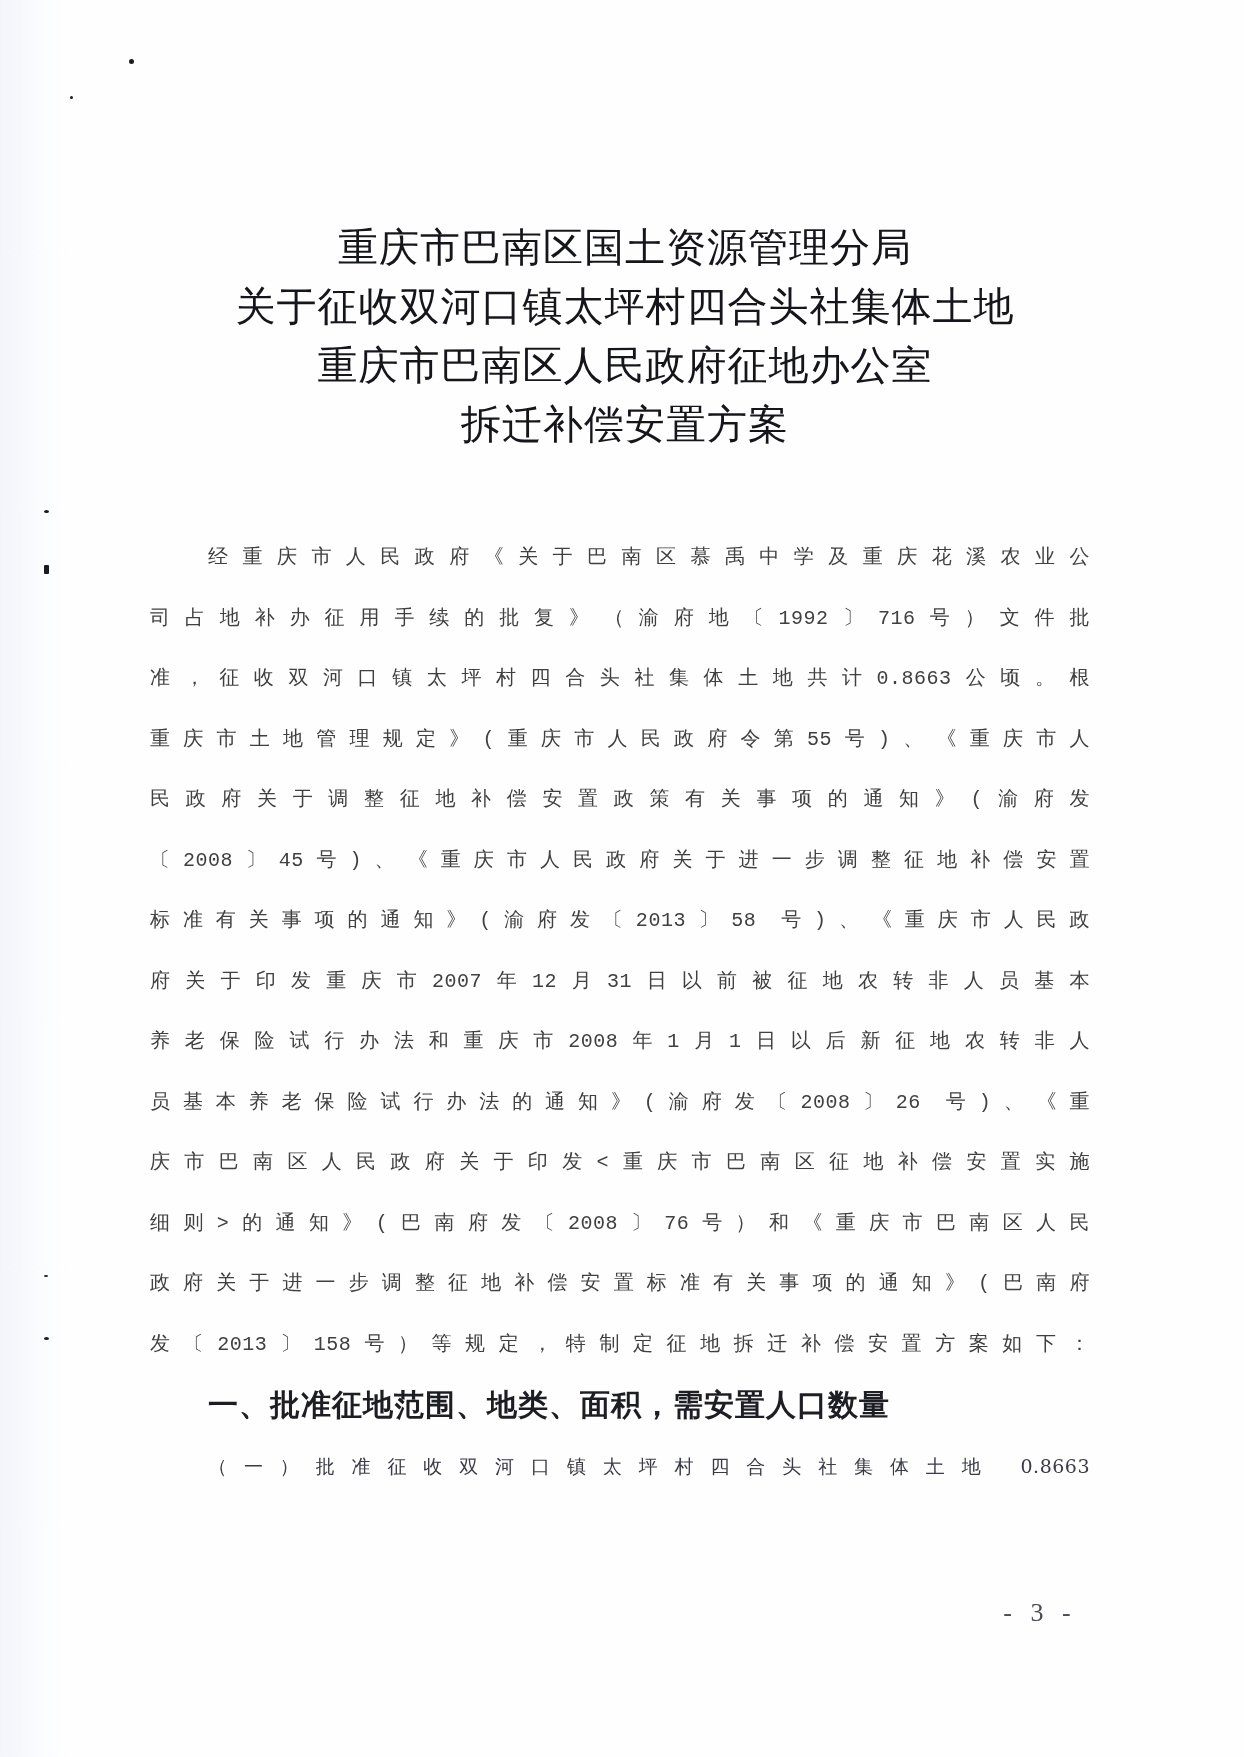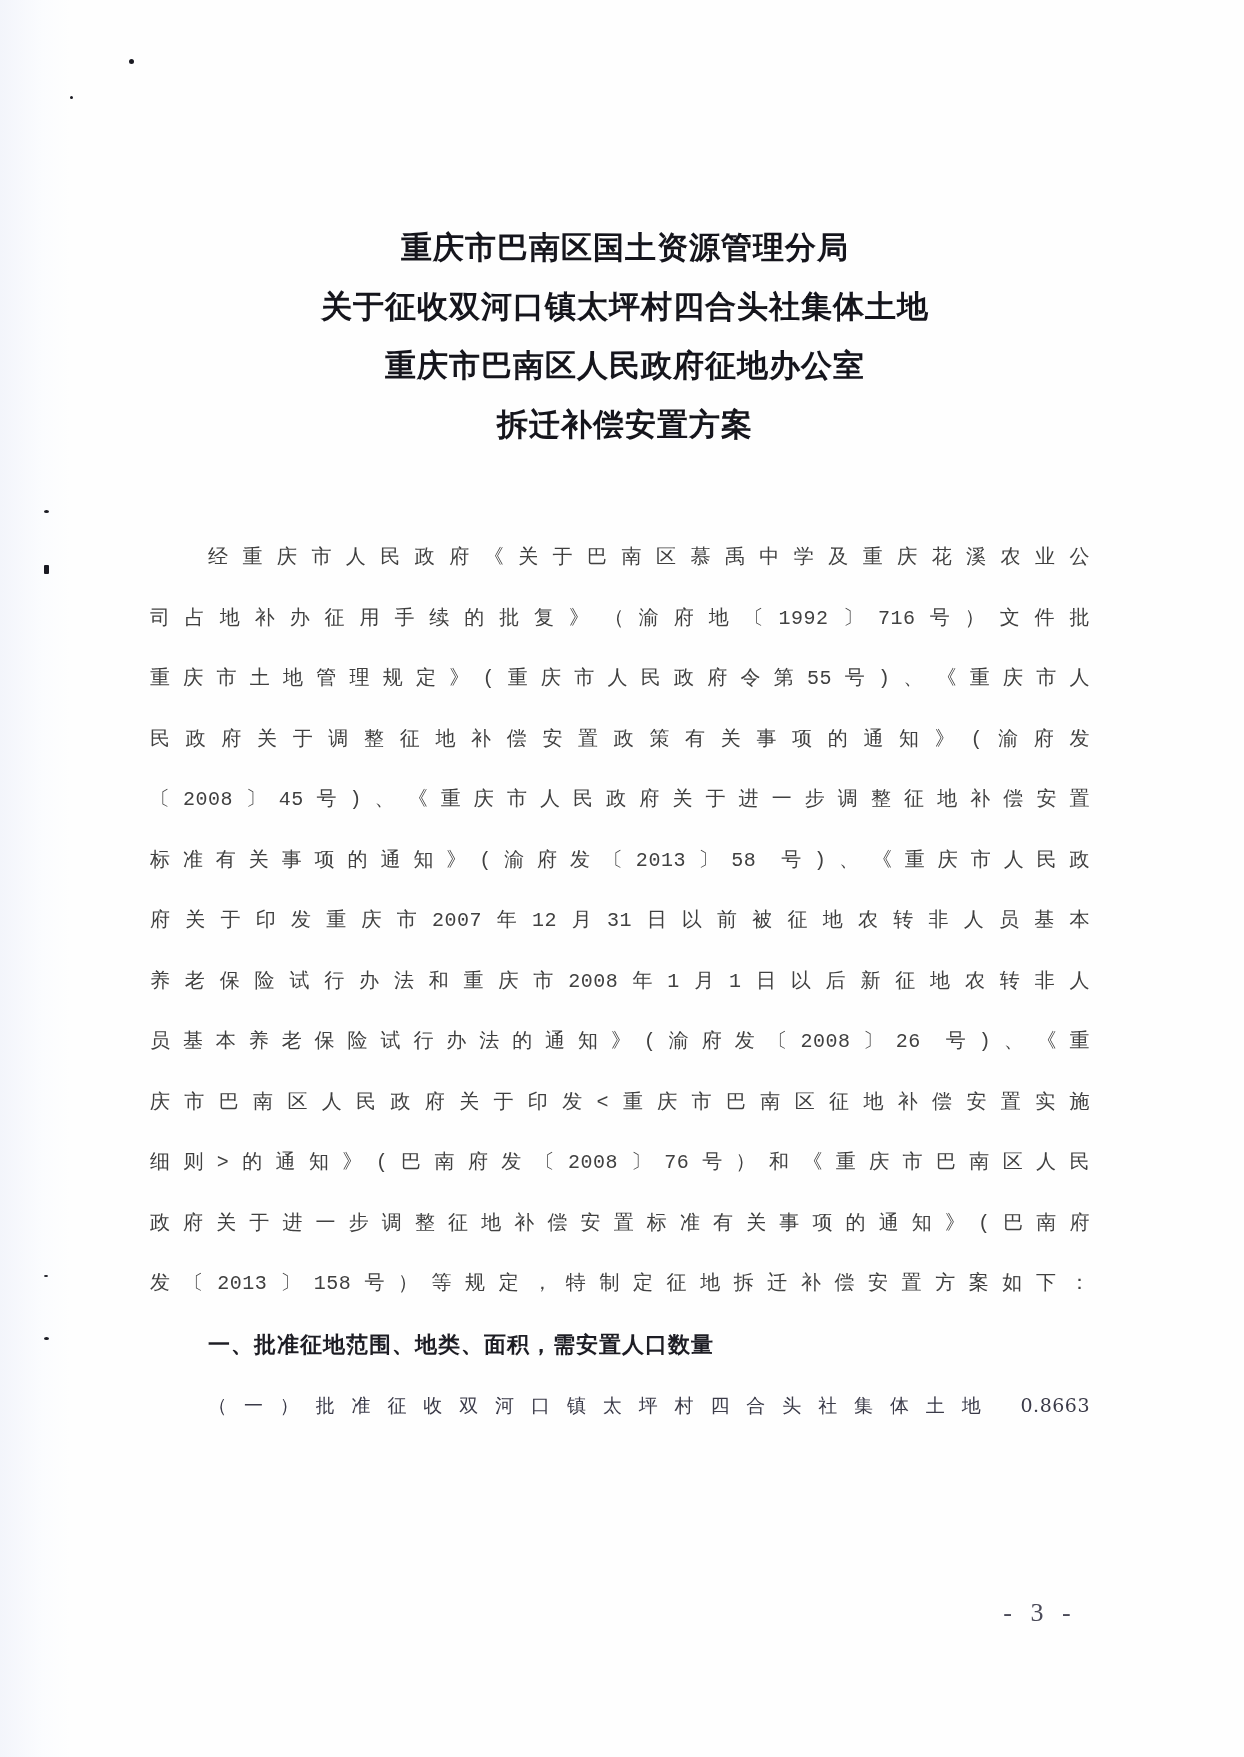--- a/index.html
+++ b/index.html
@@ -31,22 +31,22 @@
     }
     .title-block {
       position: absolute;
       left: 150px;
       top: 218px;
       width: 950px;
       text-align: center;
     }
     .title-line {
       font-family: "DejaVu Serif", "Liberation Serif", serif;
-      font-weight: bold;
-      font-size: 31px;
+      font-weight: normal;
+      font-size: 40px;
       line-height: 59px;
       letter-spacing: 1px;
       color: #15151c;
       white-space: nowrap;
     }
     .body-block {
       position: absolute;
       left: 150px;
       top: 528px;
       width: 940px;
@@ -60,21 +60,21 @@
       white-space: nowrap;
       text-align: justify;
       text-align-last: justify;
       letter-spacing: 0.5px;
     }
     .body-line.indent { padding-left: 58px; }
     .body-line.last { text-align-last: justify; }
     .heading-line {
       font-family: "DejaVu Sans", "Liberation Sans", sans-serif;
       font-weight: bold;
-      font-size: 22px;
+      font-size: 30px;
       line-height: 60.5px;
       height: 60.5px;
       color: #1d1d24;
       padding-left: 58px;
       white-space: nowrap;
       letter-spacing: 1px;
     }
     .sub-line {
       font-family: "DejaVu Serif", "Liberation Serif", serif;
       font-size: 19px;
@@ -115,20 +115,21 @@
   <div class="title-block">
     <div class="title-line">重庆市巴南区国土资源管理分局</div>
     <div class="title-line">关于征收双河口镇太坪村四合头社集体土地</div>
     <div class="title-line">重庆市巴南区人民政府征地办公室</div>
     <div class="title-line">拆迁补偿安置方案</div>
   </div>
 
   <div class="body-block">
     <div class="body-line indent">经重庆市人民政府《关于巴南区慕禹中学及重庆花溪农业公</div>
     <div class="body-line">司占地补办征用手续的批复》（渝府地〔1992〕716号）文件批</div>
+    <div class="body-line">准，征收双河口镇太坪村四合头社集体土地共计0.8663公顷。根</div>
     <div class="body-line">重庆市土地管理规定》(重庆市人民政府令第55号)、《重庆市人</div>
     <div class="body-line">民政府关于调整征地补偿安置政策有关事项的通知》(渝府发</div>
     <div class="body-line">〔2008〕45号)、《重庆市人民政府关于进一步调整征地补偿安置</div>
     <div class="body-line">标准有关事项的通知》(渝府发〔2013〕58 号)、《重庆市人民政</div>
     <div class="body-line">府关于印发重庆市2007年12月31日以前被征地农转非人员基本</div>
     <div class="body-line">养老保险试行办法和重庆市2008年1月1日以后新征地农转非人</div>
     <div class="body-line">员基本养老保险试行办法的通知》(渝府发〔2008〕26 号)、《重</div>
     <div class="body-line">庆市巴南区人民政府关于印发&lt;重庆市巴南区征地补偿安置实施</div>
     <div class="body-line">细则&gt;的通知》(巴南府发〔2008〕76号）和《重庆市巴南区人民</div>
     <div class="body-line">政府关于进一步调整征地补偿安置标准有关事项的通知》(巴南府</div>

